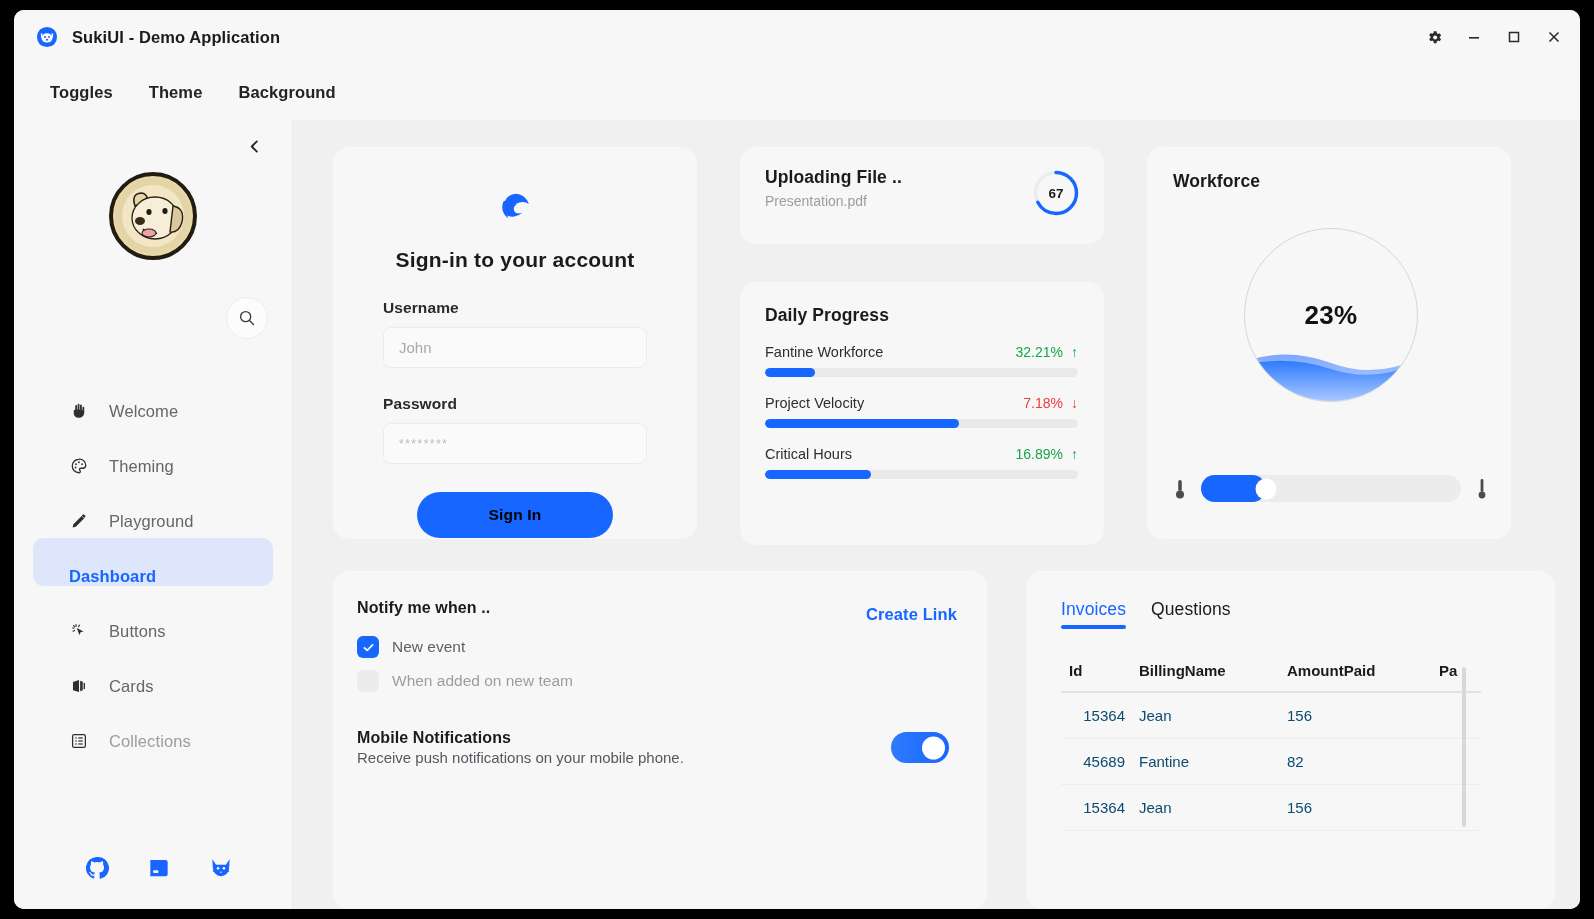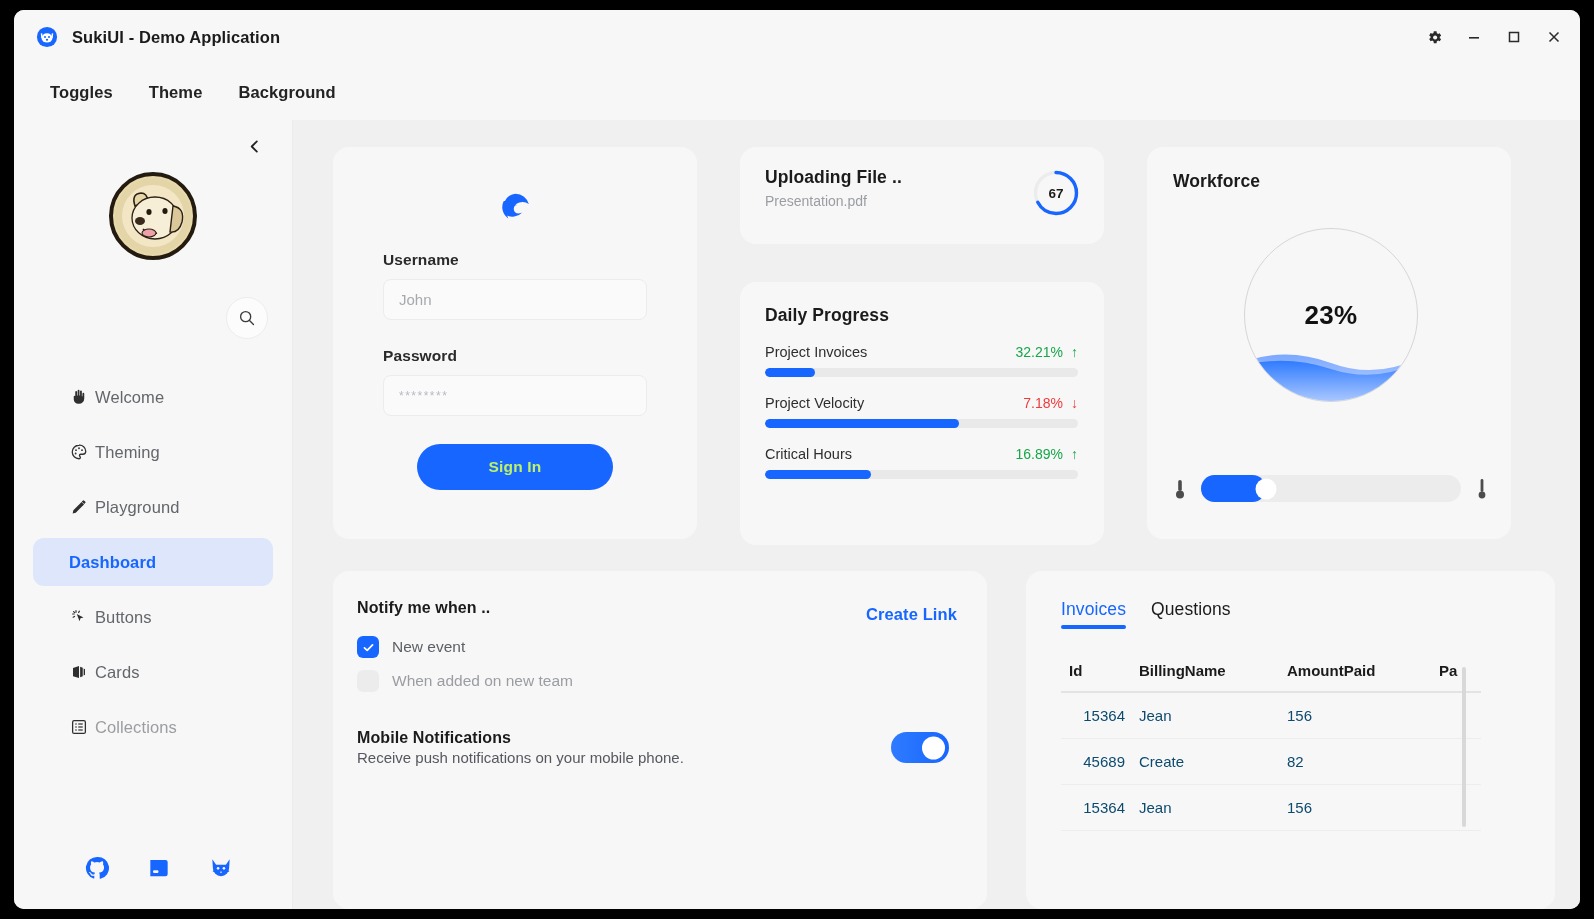--- a/index.html
+++ b/index.html
@@ -83,22 +83,22 @@
   .search-row { display: flex; justify-content: flex-end; padding-right: 24px; margin-top: 37px; }
   .search-btn {
     width: 42px; height: 42px; border-radius: 50%;
     background: #fcfcfc; border: 1px solid #ededed;
     display: flex; align-items: center; justify-content: center;
     color: #3b3b3b;
   }
   .nav { margin-top: 34px; padding: 0 19px; display: flex; flex-direction: column; gap: 7px; overflow: hidden; }
   .nav-item {
     height: 48px; border-radius: 11px;
-    display: flex; align-items: center;
-    padding-left: 36px; gap: 6px;
+    display: flex; align-items: flex-end;
+    padding-left: 36px; gap: 20px;
   }
   .nav-item .nav-ico {
     width: 20px; height: 20px; flex: 0 0 20px;
     display: flex; align-items: center; justify-content: center;
     font-size: 17px; line-height: 1;
     color: #2f2f2f;
   }
   .nav-item .nav-lbl { font-size: 16.5px; color: #63666a; letter-spacing: .1px; }
   .nav-item.active { background: #dde6fb; padding-left: 36px; }
   .nav-item.active .nav-lbl { color: #1766ff; font-weight: 700; }
@@ -139,21 +139,21 @@
     margin-top: 10px; height: 41px; width: 100%;
     background: #fafafa; border: 1px solid #ececec;
     border-radius: 8px; display: flex; align-items: center;
     padding: 0 15px;
     font-size: 15px; color: #a6a9ad;
     font-family: "Liberation Sans", sans-serif;
   }
   .field-input.pw { color: #b7bac0; letter-spacing: 1.5px; font-size: 12px; }
   .signin-btn {
     margin: 28px auto 0; width: 196px; height: 46px;
-    background: #1766ff; color: #bef264;
+    background: #1766ff; color: #000000;
     border-radius: 23px; border: none;
     font-size: 15.5px; font-weight: 700;
     display: flex; align-items: center; justify-content: center;
     letter-spacing: .2px;
     font-family: "Liberation Sans", sans-serif;
   }
   
   .mid-col { width: 364px; flex: 0 0 364px; display: flex; flex-direction: column; gap: 38px; }
   .upload-card { height: 97px; padding: 20px 24px 0 25px; display: flex; align-items: flex-start; }
   .upload-texts { flex: 1 1 auto; }
@@ -445,20 +445,21 @@
 
     <div class="main">
 
       <div class="top-grid">
 
         <div class="card signin-card">
           <svg class="edge-logo" viewBox="0 0 32 32">
             <path fill="#1766ff" d="M16 2.6a13.4 13.4 0 0 1 13 10.2c-2.6-2-6-2.7-9.3-1.6-3.4 1.1-5.4 3.7-5.4 6.2 0 2.6 2 4.4 4.6 4.4 1.6 0 3-.5 4-1.1A13.4 13.4 0 0 1 6.2 23 13.3 13.3 0 0 1 16 2.6Z"></path>
             <path fill="#1766ff" d="M4.6 9.6A13.3 13.3 0 0 0 9 26.6c-1.5-2.9-1.4-6.3.4-8.9 1.9-2.7 5.3-3.9 8.4-3.3-2.3-.7-4.8-.4-6.8.8-2.1 1.2-3.4 3.2-3.6 5.4-.6-3.9.4-8 3.2-11Z"></path>
           </svg>
+          <div class="signin-title">Sign-in to your account</div>
 
           <div class="field-label">Username</div>
           <div class="field-input">John</div>
 
           <div class="field-label">Password</div>
           <div class="field-input pw">********</div>
 
           <button class="signin-btn">Sign In</button>
         </div>
 
@@ -476,21 +477,21 @@
               </svg>
               <div class="ring-val">67</div>
             </div>
           </div>
 
           <div class="card progress-card">
             <div class="progress-title">Daily Progress</div>
 
             <div class="prog-item">
               <div class="prog-head">
-                <span class="prog-name">Project Invoices</span>
+                <span class="prog-name">Fantine Workforce</span>
                 <span class="prog-pct up">32.21%</span>
                 <span class="prog-arrow up">↑</span>
               </div>
               <div class="prog-track">
                 <div class="prog-fill" id="bar0" style="width: 16%;"></div>
               </div>
             </div>
 
             <div class="prog-item">
               <div class="prog-head">
@@ -603,21 +604,21 @@
             </div>
 
             <div class="tbl-row">
               <span class="c-id">15364</span>
               <span class="c-name">Jean</span>
               <span class="c-amt">156</span>
               <span class="c-pa"></span>
             </div>
             <div class="tbl-row">
               <span class="c-id">45689</span>
-              <span class="c-name">Create</span>
+              <span class="c-name">Fantine</span>
               <span class="c-amt">82</span>
               <span class="c-pa"></span>
             </div>
             <div class="tbl-row">
               <span class="c-id">15364</span>
               <span class="c-name">Jean</span>
               <span class="c-amt">156</span>
               <span class="c-pa"></span>
             </div>
           </div>

